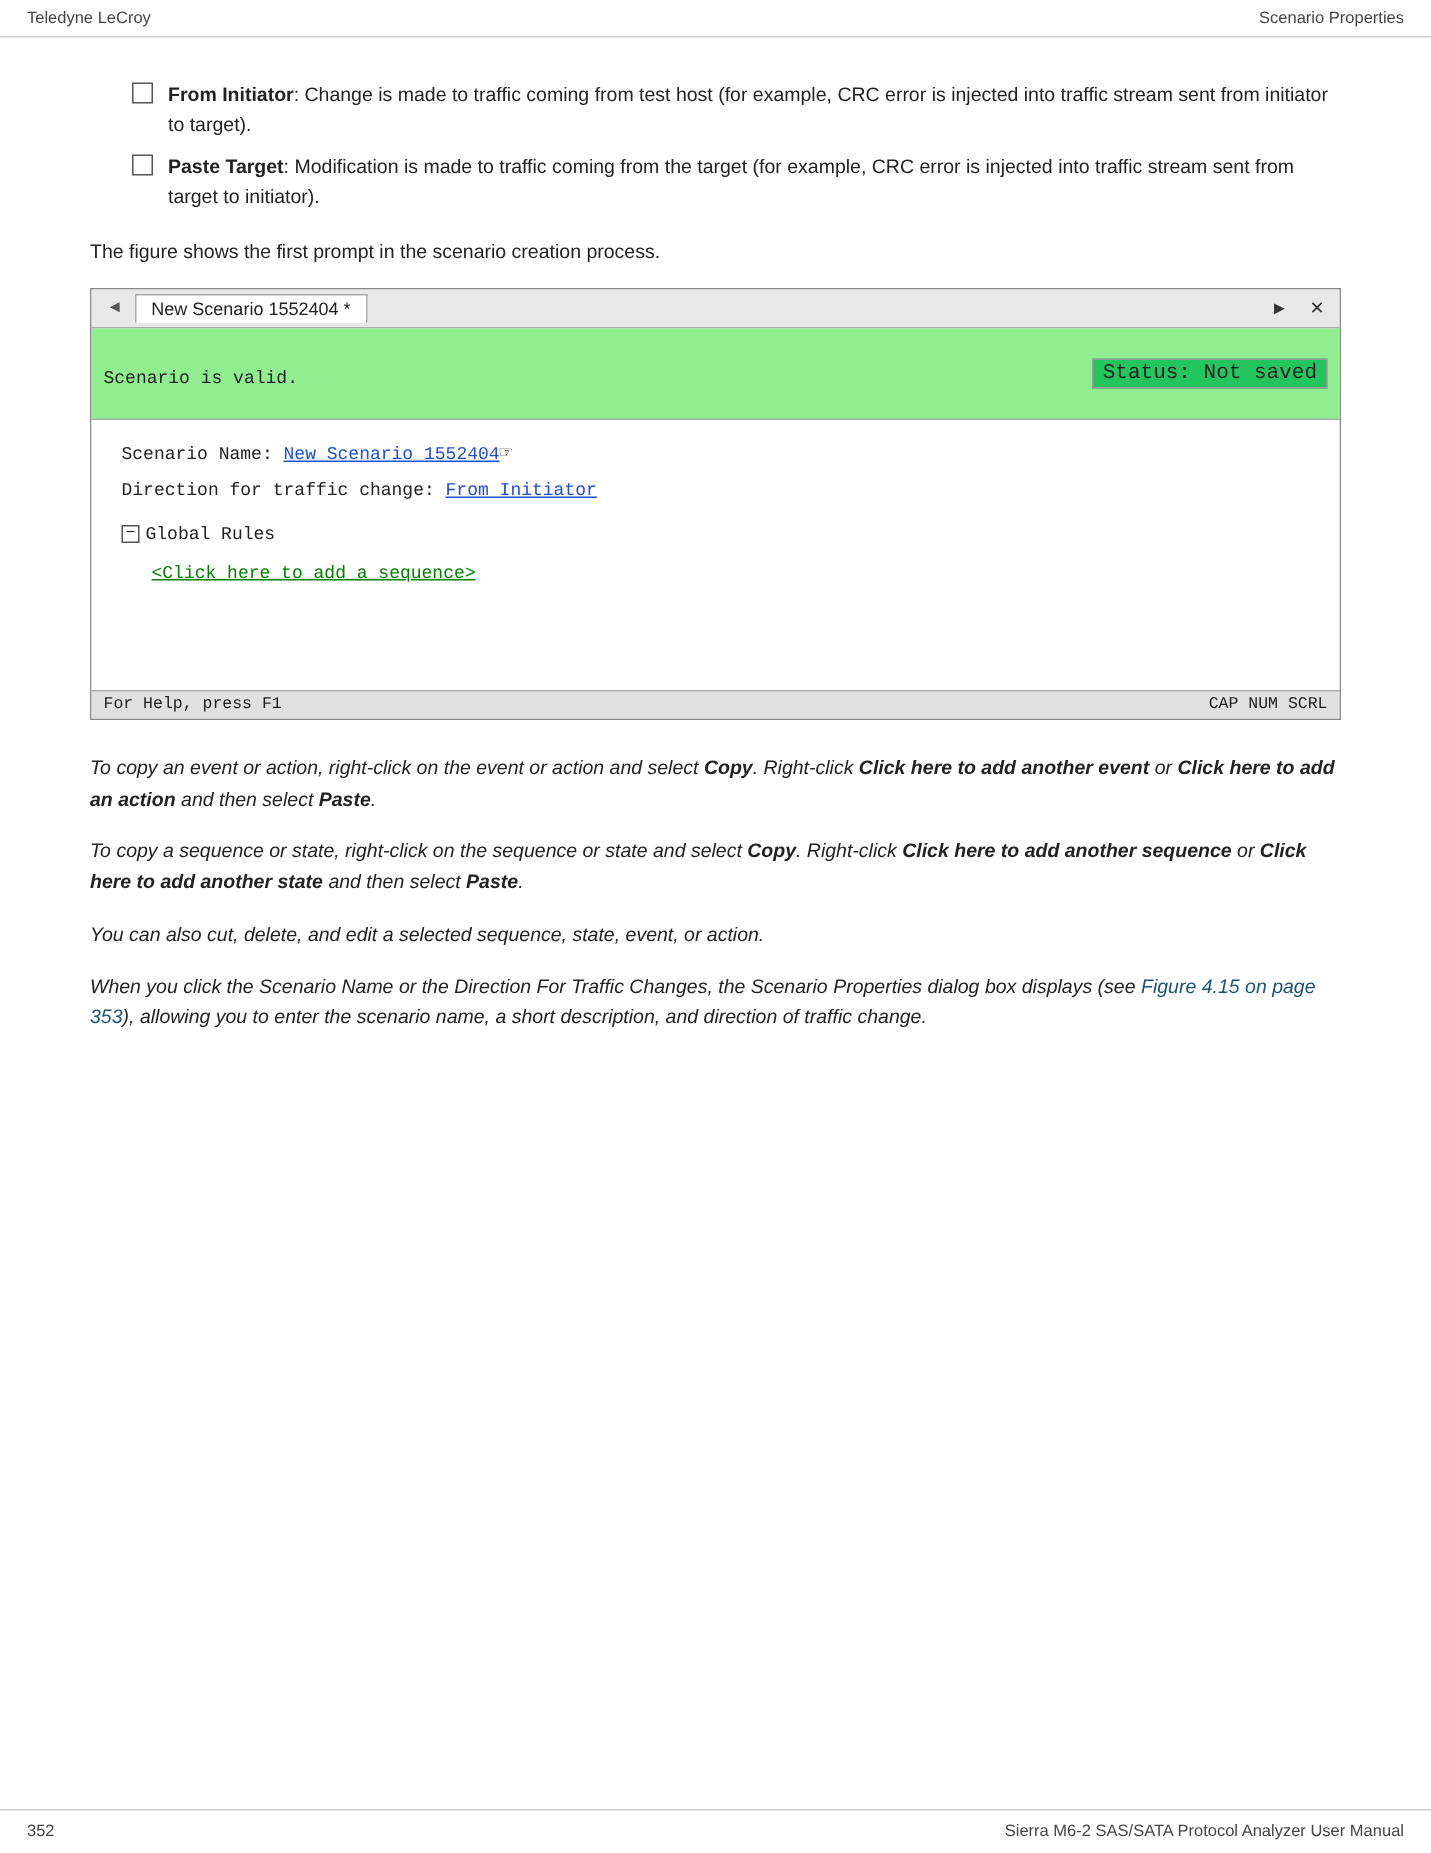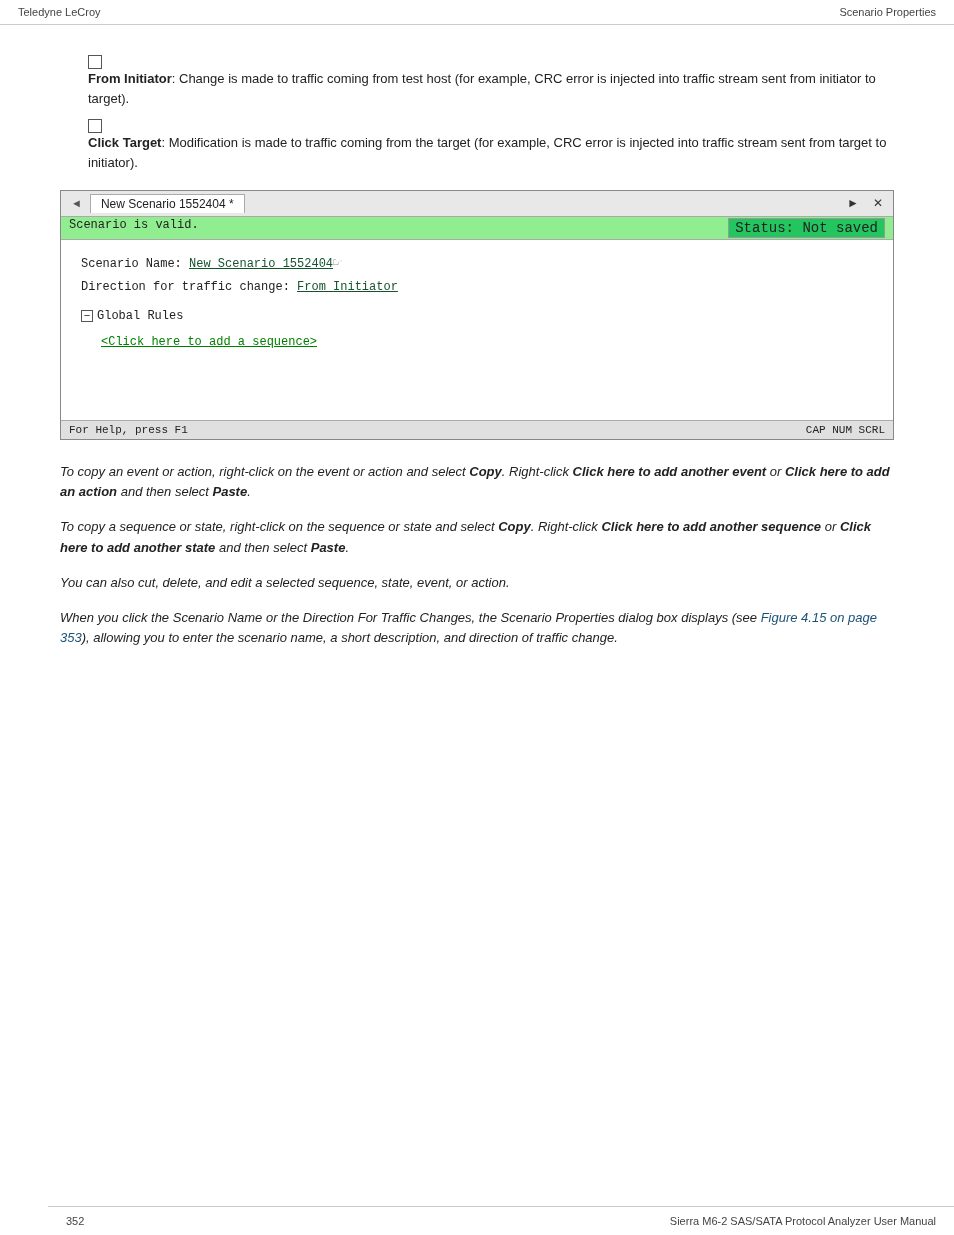--- a/index.html
+++ b/index.html
@@ -39,21 +39,20 @@
     .bullet-list {
       list-style: none;
       margin: 0 0 16px 28px;
     }
     .bullet-list li {
       display: flex;
       align-items: flex-start;
       margin-bottom: 8px;
       font-size: 13px;
       line-height: 1.55;
-      flex-direction: column;
     }
     .bullet-icon {
       display: inline-block;
       width: 14px;
       height: 14px;
       border: 1.5px solid #555;
       margin-right: 10px;
       margin-top: 2px;
       flex-shrink: 0;
       background: #fff;
@@ -109,23 +108,23 @@
       font-size: 12px;
       color: #333;
       cursor: pointer;
       padding: 0 4px;
     }
 
     
     .window-statusbar {
       display: flex;
       justify-content: space-between;
-      align-items: flex-start;
+      align-items: flex-end;
       background: #90ee90;
-      padding: 1px 8px;
+      padding: 20px 8px;
       font-size: 12px;
       font-family: 'Courier New', monospace;
       border-bottom: 1px solid #aaa;
     }
     .status-right {
       background: #22c55e;
       padding: 1px 6px;
       font-size: 14px;
       border: 1px solid #999;
     }
@@ -137,21 +136,21 @@
       font-size: 12px;
       min-height: 180px;
       background: #fff;
     }
 
     .scenario-line {
       margin-bottom: 4px;
       line-height: 1.6;
     }
     .scenario-link {
-      color: #14532d;
+      color: #1d4ed8;
       text-decoration: underline;
       cursor: pointer;
     }
 
     .global-rules-section {
       margin-top: 12px;
     }
     .global-rules-header {
       display: flex;
       align-items: center;
@@ -217,21 +216,20 @@
       justify-content: space-between;
       align-items: center;
       padding: 8px 18px;
       border-top: 1px solid #ccc;
       font-size: 11px;
       color: #444;
       position: absolute;
       bottom: 0;
       left: 0;
       right: 0;
-      margin-left: 48px;
     }
 
     .cursor-hand {
       display: inline-block;
       font-size: 14px;
     }
   </style>
 </head>
 <body>
 
@@ -246,25 +244,28 @@
   <ul class="bullet-list">
     <li>
       <span class="bullet-icon"></span>
       <span>
         <strong>From Initiator</strong><span>: Change is made to traffic coming from test host (for example, CRC error is injected into traffic stream sent from initiator to target).</span>
       </span>
     </li>
     <li>
       <span class="bullet-icon"></span>
       <span>
-        <strong>Click Target</strong><span>: Modification is made to traffic coming from the target (for example, CRC error is injected into traffic stream sent from target to initiator).</span>
+        <strong>Paste Target</strong><span>: Modification is made to traffic coming from the target (for example, CRC error is injected into traffic stream sent from target to initiator).</span>
       </span>
     </li>
   </ul>
 
+  <p class="figure-caption">
+    <span>The figure shows the first prompt in the scenario creation process.</span>
+  </p>
 
   <div class="screenshot-window">
 
     <div class="window-titlebar">
       <div class="window-titlebar-left">
         <span class="tab-back-btn">◄</span>
         <div class="window-tab">
           <span>New Scenario 1552404 *</span>
         </div>
       </div>

